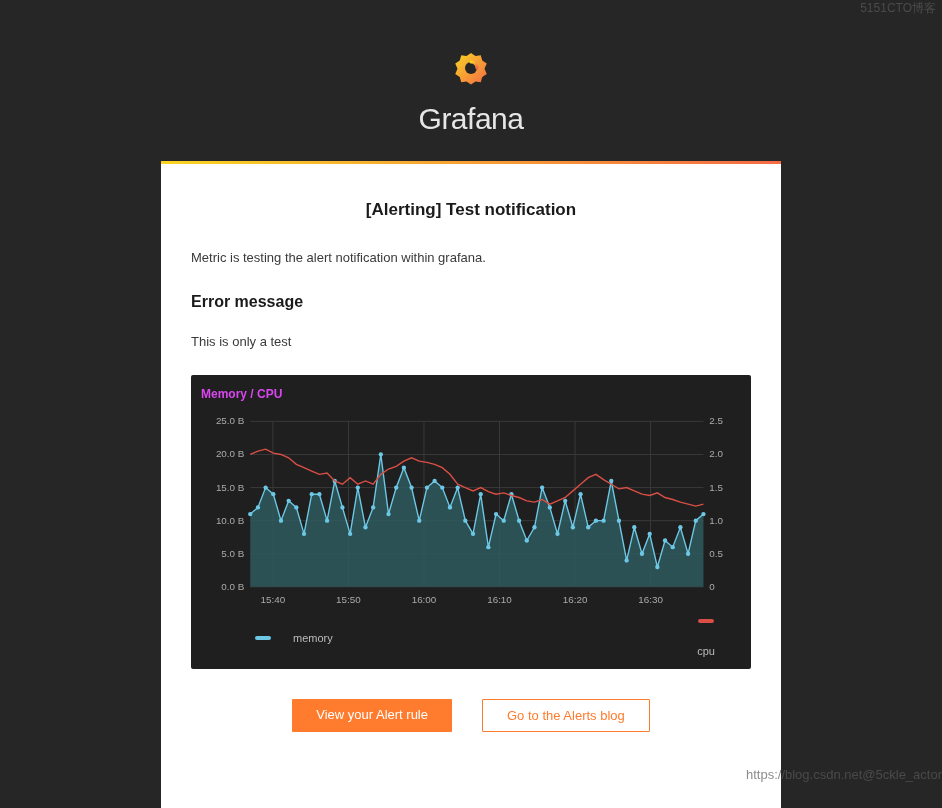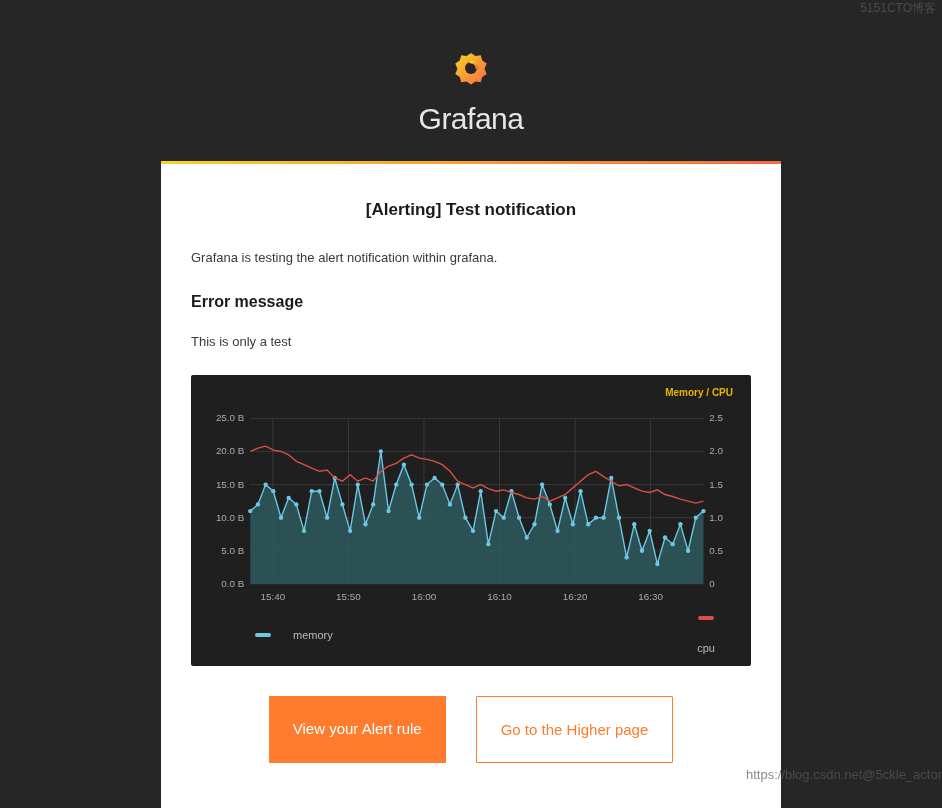--- a/index.html
+++ b/index.html
@@ -37,28 +37,28 @@
     .section-p { font-size: 13px; color: #3a3a3a; margin-bottom: 26px; margin-top: 23px; }
     .metric-table { width: 100%; margin-bottom: 26px; }
     .metric-head { display: flex; justify-content: space-between; font-weight: 700; font-size: 16px; margin-bottom: 6px; }
     .metric-row { display: flex; justify-content: space-between; font-size: 14px; color: #1a1a1a; margin: 4px 0; }
     .chart-wrap {
       background: #1f1f1f;
       padding: 12px 18px 12px 10px;
       border-radius: 2px;
       margin-bottom: 30px;
     }
-    .chart-title { text-align: right; font-size: 10px; font-weight: 600; color: #eab308; margin-bottom: 6px; }
+    .chart-title { text-align: left; font-size: 12px; font-weight: 600; color: #d946ef; margin-bottom: 6px; }
     .chart-svg { width: 100%; height: 210px; display: block; }
     .chart-legend { display: flex; gap: 40px; font-size: 11px; color: #bbb; padding: 2px 0 0 54px; }
     .leg-item { display: flex; align-items: center; gap: 22px; }
     .leg-swatch { width: 16px; height: 4px; border-radius: 2px; }
     .actions { display: flex; justify-content: center; gap: 30px; }
     .btn {
-      padding: 24px 24px; font-size: 15px; text-align: center;
+      padding: 8px 24px; font-size: 13px; text-align: center;
       cursor: pointer; border-radius: 1px;
     }
     .btn-primary { background: #ff7b2e; color: #fff; }
     .btn-outline { border: 1px solid #ff7b2e; color: #ff7b2e; background: #fff; }
     .watermark { position: absolute; top: 0; right: 6px; color: #5a5a5a; font-size: 12px; opacity: 0.7; }
     .wm2 { position: absolute; bottom: 26px; right: 0; color: #595959; font-size: 13px; opacity: 0.7; }
   </style>
 </head>
 <body>
 
@@ -79,21 +79,21 @@
         <path d="M24 16 a8 8 0 0 1 8 8" stroke="url(#g1)" stroke-width="4" fill="none" stroke-linecap="round"></path>
       </svg>
     </span>
     <span class="logo-text">Grafana</span>
   </div>
 
   <div class="top-bar"></div>
 
   <div class="content">
     <div class="title">[Alerting] Test notification</div>
-    <div class="subtitle-text">Grafana is testing the alert notification within grafana.</div>
+    <div class="subtitle-text">Metric is testing the alert notification within grafana.</div>
 
     <div class="section-h">Error message</div>
     <div class="section-p">This is only a test</div>
 
 
     <div class="chart-wrap">
       <div class="chart-title">Memory / CPU</div>
       <svg class="chart-svg" id="chart" viewBox="0 0 540 200">
           <line x1="50" y1="176" x2="510" y2="176" stroke="#3a3a3a" stroke-width="1"></line>
           <text x="44" y="179" text-anchor="end" fill="#aaa" font-size="10">0.0 B</text>
@@ -196,18 +196,18 @@
         </span>
         <span class="leg-item" style="margin-left:auto;margin-right:18px;flex-direction:column;">
           <span class="leg-swatch" id="sw-cpu" style="background: rgb(217, 79, 69);"></span>
           <span>cpu</span>
         </span>
       </div>
     </div>
 
     <div class="actions">
       <div class="btn btn-primary">View your Alert rule</div>
-      <div class="btn btn-outline">Go to the Higher page</div>
+      <div class="btn btn-outline">Go to the Alerts blog</div>
     </div>
 
     <span class="wm2">https://blog.csdn.net@5ckle_actor</span>
   </div>
 </div>
 
 </body></html>

